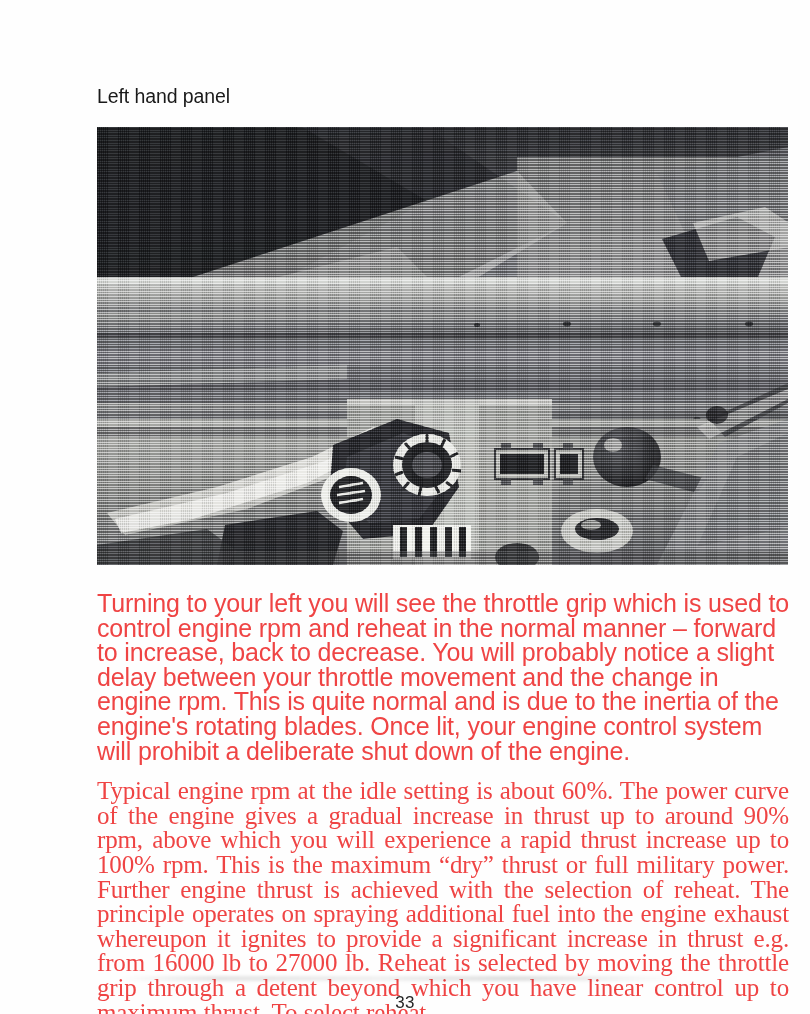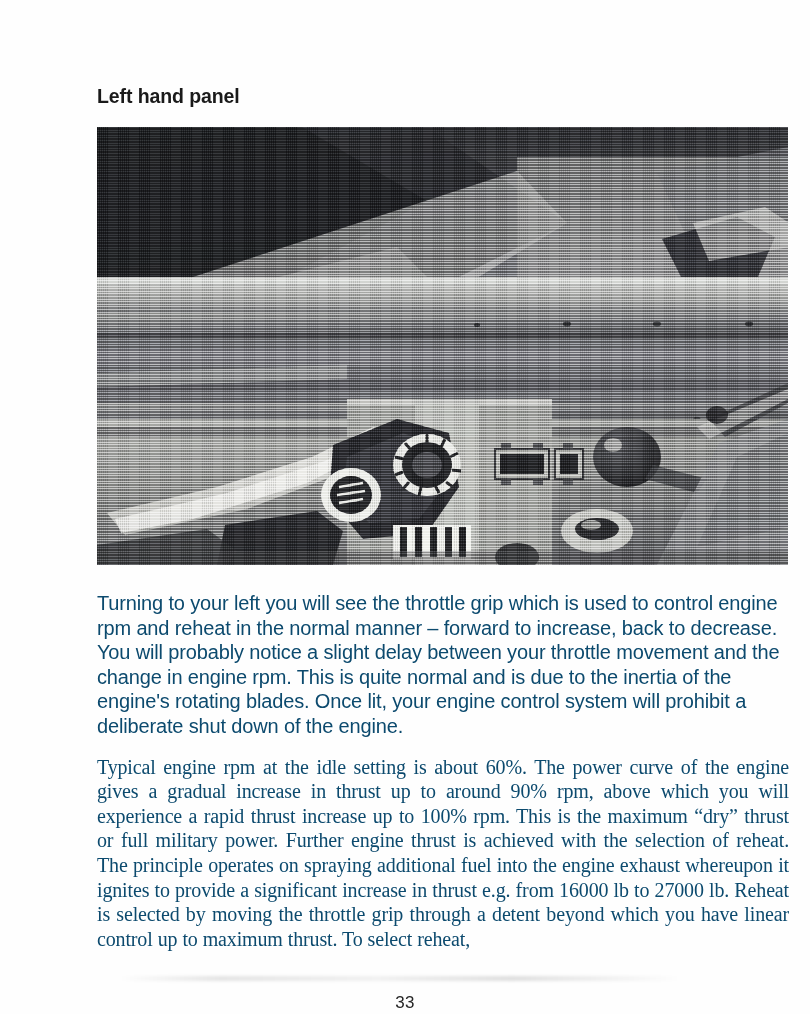--- a/index.html
+++ b/index.html
@@ -23,21 +23,21 @@
     inset: 0;
     background: #fefefe;
   }
 
   
   .heading {
     position: absolute;
     left: 97px;
     top: 72px;
     font-size: 19.5px;
-    font-weight: bold;
+    font-weight: normal;
     letter-spacing: -0.1px;
     color: #1a1a1a;
     white-space: nowrap;
   }
 
   
   .photo-frame {
     position: absolute;
     left: 97px;
     top: 127px;
@@ -87,23 +87,23 @@
   }
 
   
   .bodytext {
     position: absolute;
     left: 97px;
     top: 591px;
     width: 692px;
   }
   .para {
-    font-size: 20px;
+    font-size: 25px;
     line-height: 24.6px;
-    color: #0c4a6e;
+    color: #ef4444;
     margin: 0;
     letter-spacing: -0.15px;
   }
   .para.justified {
     text-align: justify;
     text-align-last: left;
     word-spacing: 0.2px;
   }
   .para + .para {
     margin-top: 16px;

